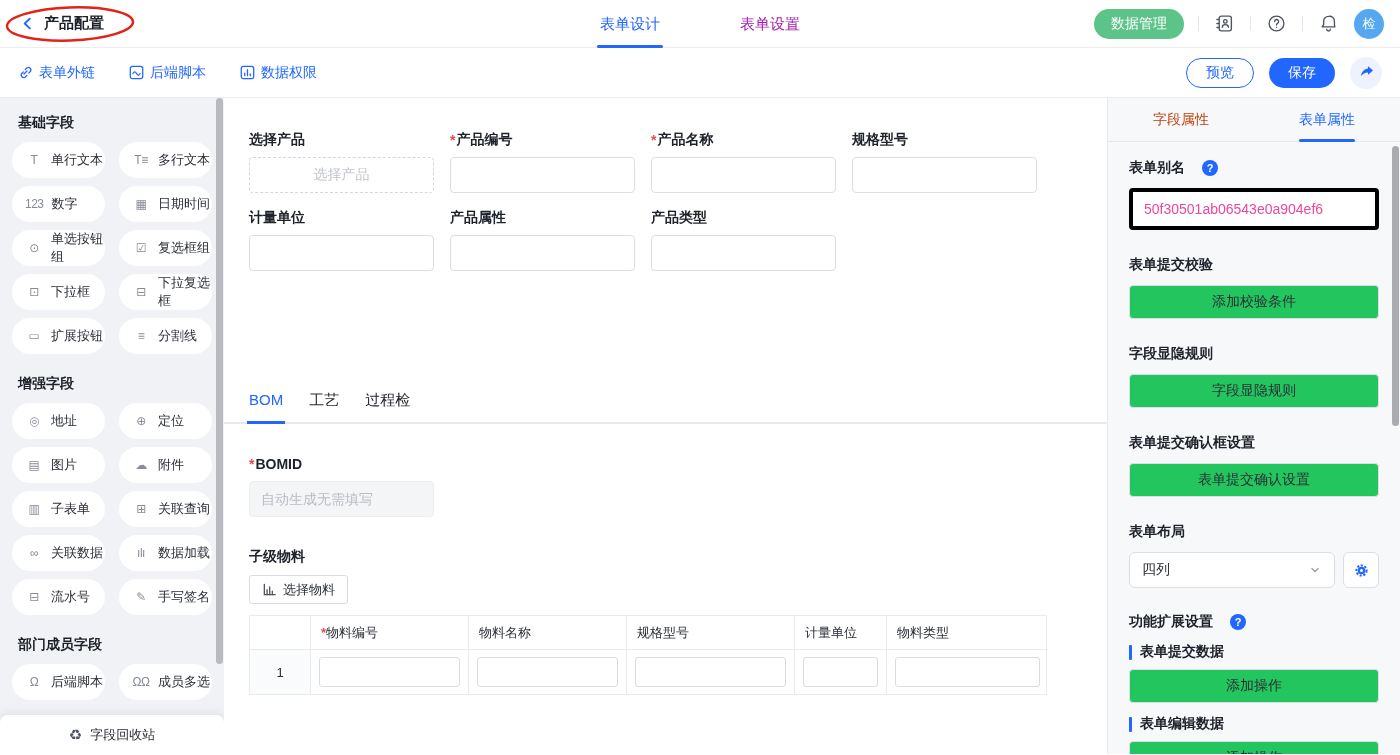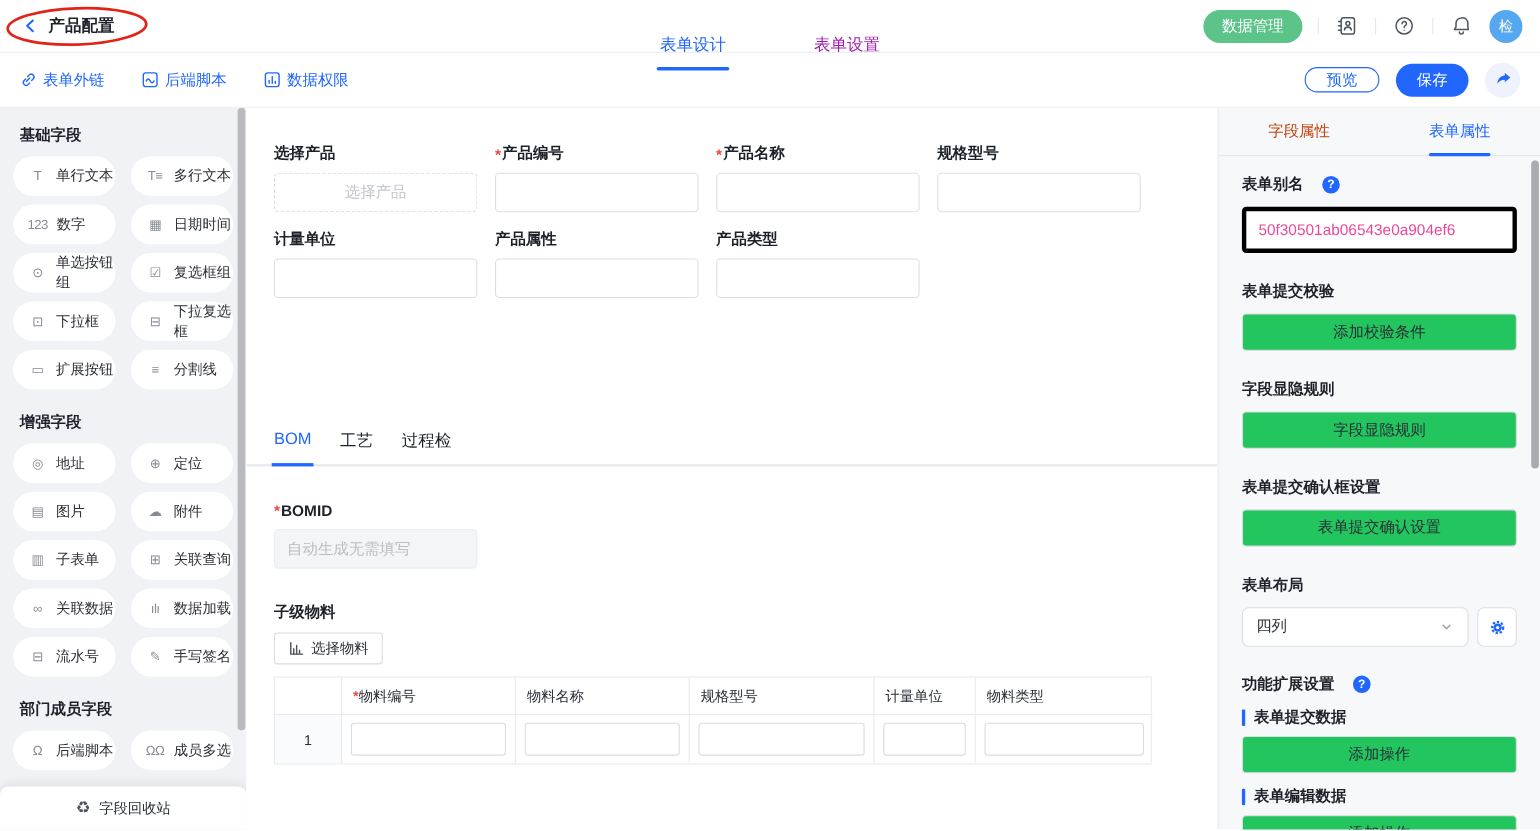--- a/index.html
+++ b/index.html
@@ -9,35 +9,35 @@
     font-size:14px; color:#1d2129; background:#fff; overflow:hidden; position:relative;
   }
   button { font-family:inherit; cursor:pointer; }
   input { font-family:inherit; }
 
   
   .hdr { height:48px; background:#fff; border-bottom:1px solid #ebedf0; display:flex; align-items:center; position:relative; }
   .back { display:flex; align-items:center; gap:9px; margin-left:20px; position:relative; z-index:2; cursor:pointer; }
   .back-title { font-size:15px; font-weight:600; color:#1d2129; }
   .ellipse-annot { position:absolute; left:3px; top:4px; z-index:3; pointer-events:none; }
-  .hdr-tabs { position:absolute; left:0; right:0; top:16px; height:48px; display:flex; justify-content:center; align-items:stretch; gap:80px; }
+  .hdr-tabs { position:absolute; left:0; right:0; top:0; height:48px; display:flex; justify-content:center; align-items:stretch; gap:80px; }
   .hdr-tab { font-size:15px; color:#a21caf; display:flex; align-items:center; position:relative; cursor:pointer; }
   .hdr-tab.active { color:#2066ff; }
   .hdr-tab.active::after { content:""; position:absolute; bottom:0; left:50%; transform:translateX(-50%); width:66px; height:3px; background:#2066ff; border-radius:2px; }
   .hdr-right { margin-left:auto; display:flex; align-items:center; gap:14px; padding-right:16px; position:relative; z-index:2; }
   .btn-green { height:30px; padding:0 17px; border:none; border-radius:16px; background:#5cc389; color:#fff; font-size:14px; }
   .vdiv { width:1px; height:15px; background:#e5e6eb; }
   .icon-btn { background:none; border:none; display:flex; align-items:center; padding:2px; }
   .avatar { width:30px; height:30px; border-radius:50%; background:#55a7f0; color:#fff; font-size:13px; display:flex; align-items:center; justify-content:center; cursor:pointer; }
 
   
   .tbar { height:50px; background:#fff; border-bottom:1px solid #ebedf0; display:flex; align-items:center; padding:0 18px; }
   .tbar-link { display:flex; align-items:center; gap:6px; color:#2066ff; font-size:14px; margin-right:34px; cursor:pointer; background:none; border:none; }
   .tbar-right { margin-left:auto; display:flex; align-items:center; gap:15px; }
-  .btn-outline { height:23px; padding:0 19px; border-radius:16px; border:1px solid #2066ff; background:#fff; color:#2066ff; font-size:14px; }
+  .btn-outline { height:30px; padding:0 19px; border-radius:16px; border:1px solid #2066ff; background:#fff; color:#2066ff; font-size:14px; }
   .btn-primary { height:30px; padding:0 19px; border-radius:16px; border:none; background:#2066ff; color:#fff; font-size:14px; }
   .btn-share { width:32px; height:32px; border-radius:50%; border:none; background:#edf2fd; display:flex; align-items:center; justify-content:center; }
 
   
   .bodyrow { display:flex; height:656px; }
 
   
   .sidebar { width:224px; flex:none; background:#f0f2f5; position:relative; padding:16px 12px 0 12px; overflow:hidden; }
   .sb-title { font-size:14px; font-weight:700; color:#1d2129; margin:0 6px 10px 6px; }
   .sb-section { margin-bottom:21px; }

